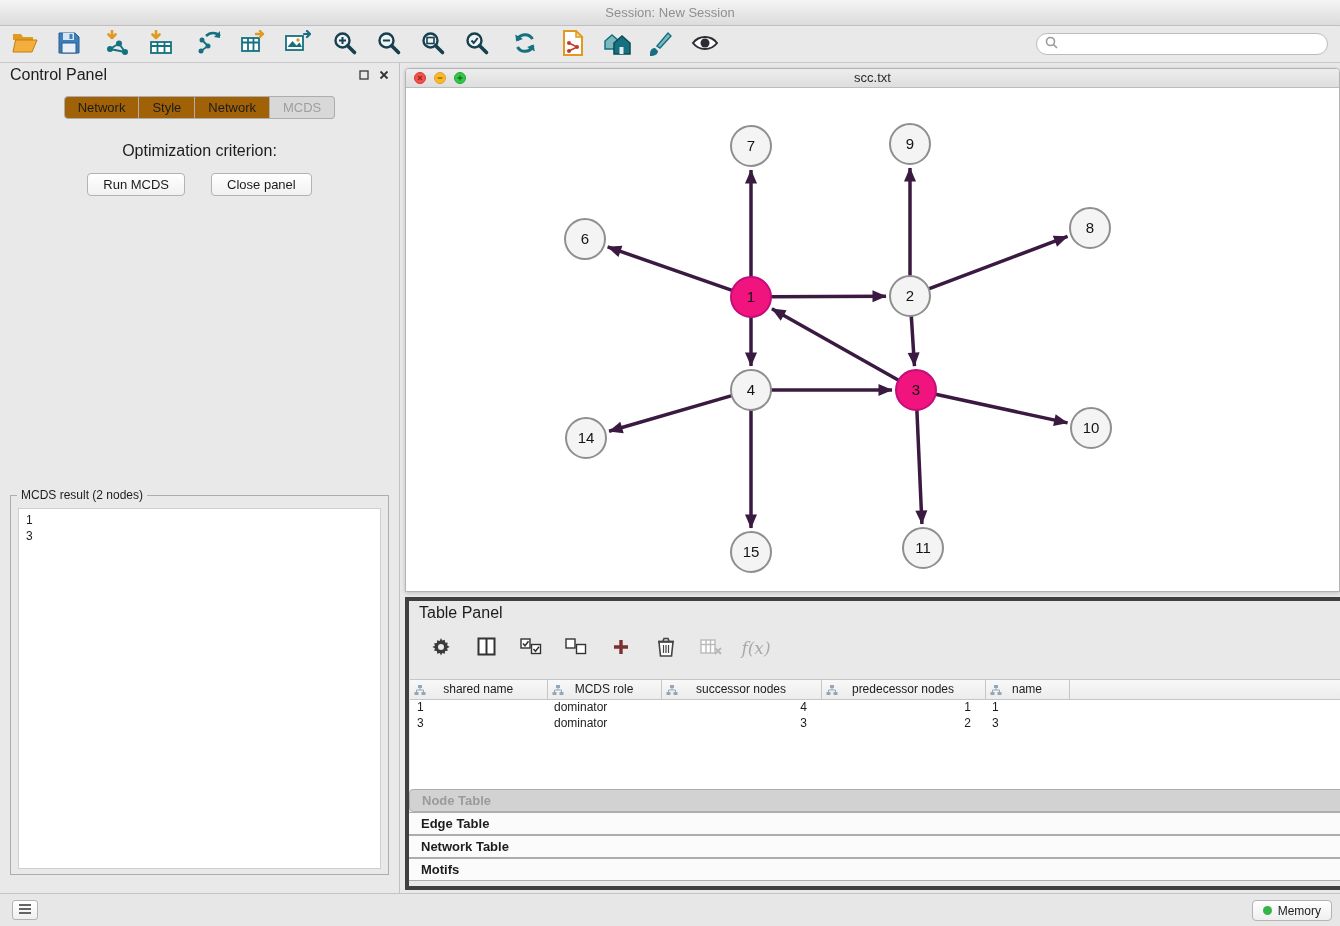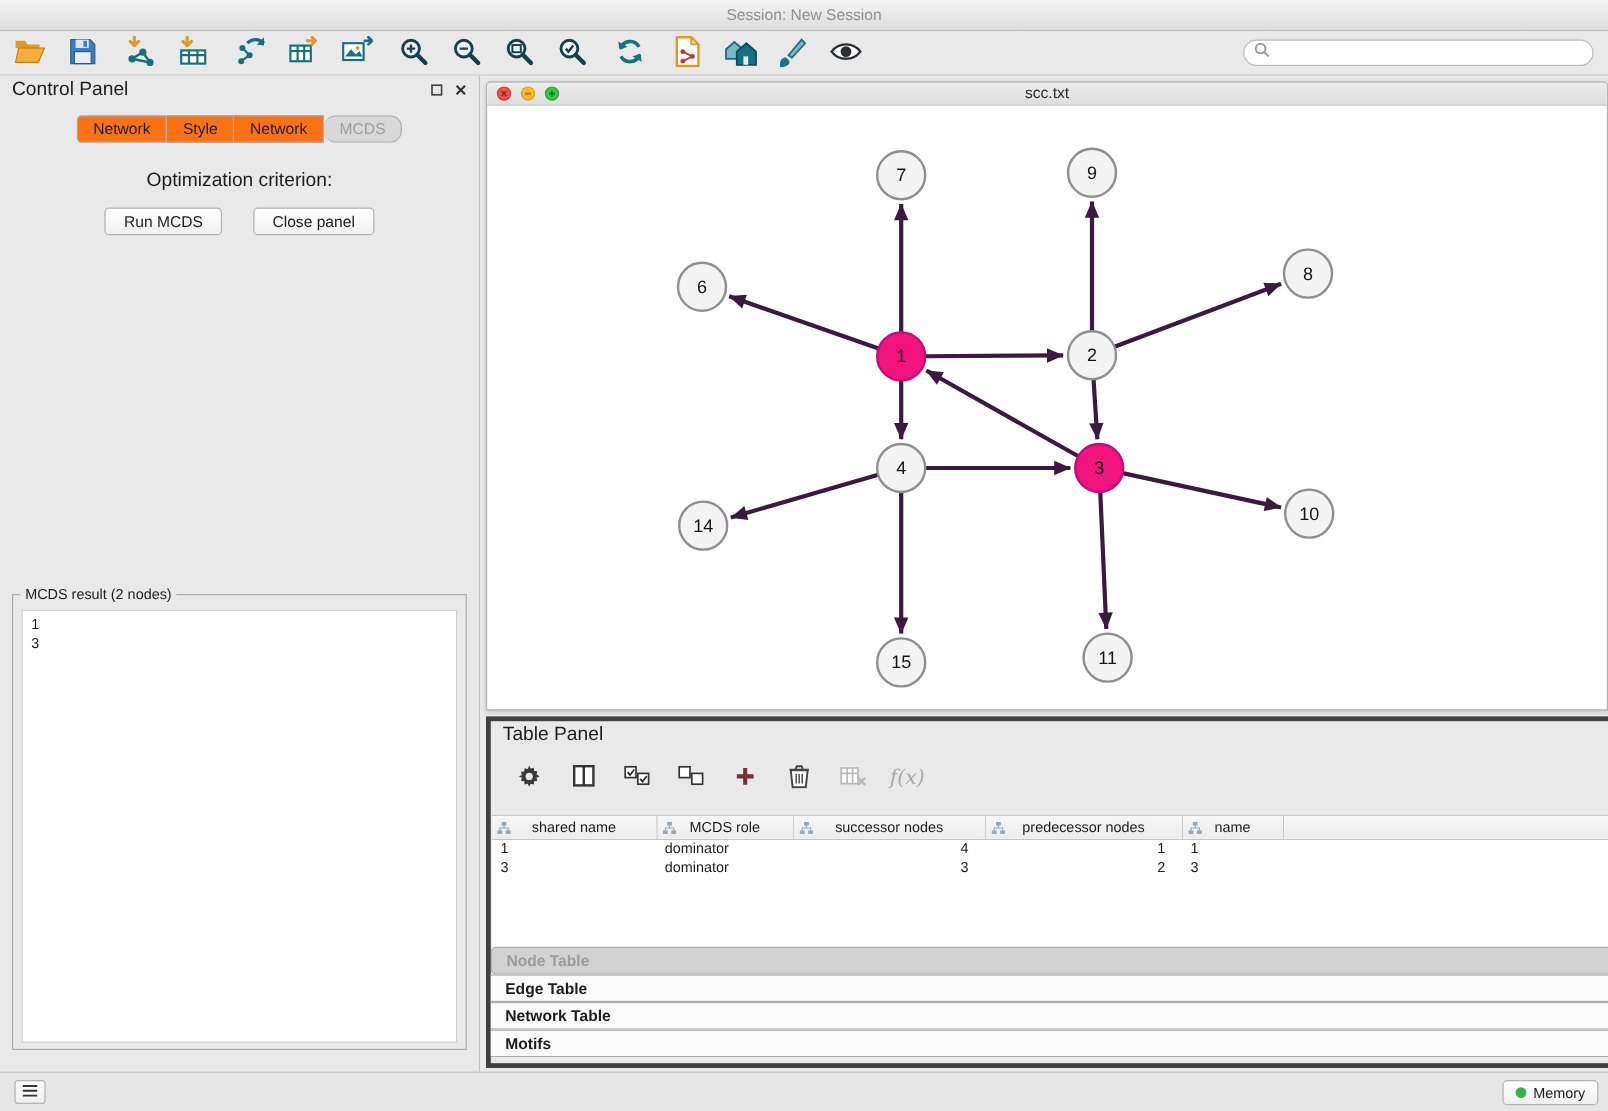--- a/index.html
+++ b/index.html
@@ -41,27 +41,27 @@
     background:#e9e9e9; border-right:1px solid #c2c2c2;
   }
   .panel-header{
     height:24px; display:flex; align-items:center;
     padding:0 10px; font-size:16px; color:#1c1c1c;
   }
   .panel-header .win-btns{ margin-left:auto; display:flex; gap:10px; align-items:center; }
   .panel-header .win-btns span{ cursor:pointer; display:flex; }
   .cp-tabs{ display:flex; justify-content:center; margin-top:9px; }
   .cp-tab{
-    border:1px solid #adadad; background:#f97316;
+    border:1px solid #adadad; background:#a16207;
     padding:3px 13px; font-size:13px; cursor:pointer; color:#1c1c1c;
   }
   .cp-tab + .cp-tab{ border-left:none; }
   .cp-tab:first-child{ border-radius:4px 0 0 4px; }
   .cp-tab:last-child{ border-radius:0 4px 4px 0; }
-  .cp-tab.active{ background:#d8d8d8; color:#9e9e9e;border-radius:10px; }
+  .cp-tab.active{ background:#d8d8d8; color:#9e9e9e; }
   .cp-opt-label{ text-align:center; margin-top:23px; font-size:16px; }
   .cp-select{
     margin:10px auto 0; width:312px; height:22px;
     background:#fff; border:1px solid #b3b3b3; border-radius:5px;
     display:flex; align-items:center; padding:0 4px 0 9px;
     font-size:13px; cursor:pointer;
   }
   .cp-select .stepper{ margin-left:auto; display:flex; }
   .cp-buttons{ display:flex; justify-content:center; gap:26px; margin-top:13px; }
   .cp-buttons button{

